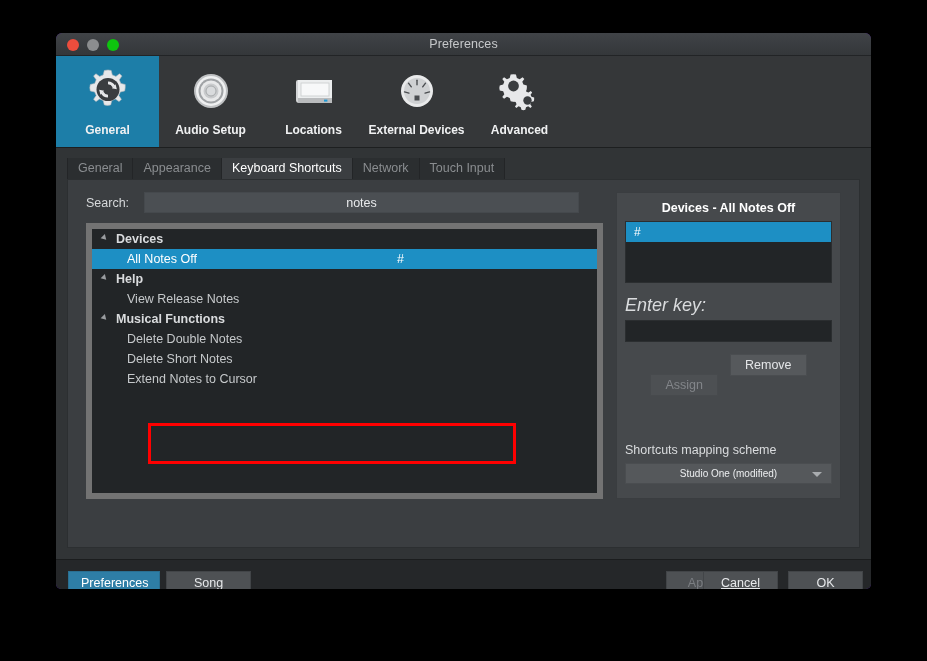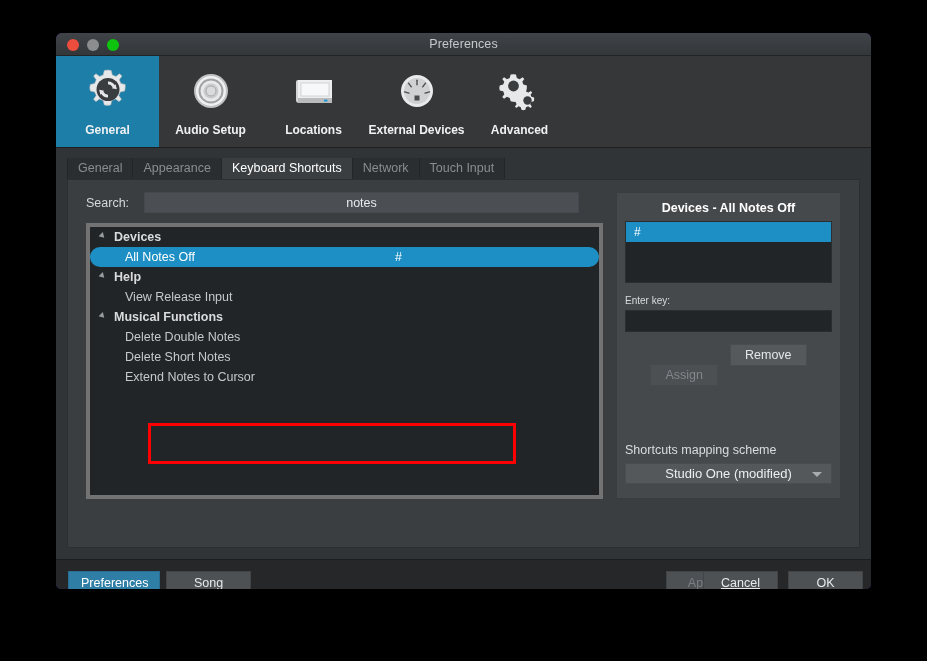--- a/index.html
+++ b/index.html
@@ -131,21 +131,21 @@
     text-align: center;
     outline: none;
   }
 
   
   #list {
     position: absolute;
     left: 18px; top: 43px;
     width: 517px; height: 276px;
     background: #222527;
-    border: 4px solid #737373;
+    border: 6px solid #737373;
     overflow: hidden;
   }
   .row {
     height: 20px;
     line-height: 20px;
     font-size: 12.5px;
     position: relative;
     cursor: default;
   }
   .row.group {
@@ -162,21 +162,20 @@
     border-bottom: 3.5px solid transparent;
     transform: rotate(45deg);
   }
   .row.child {
     color: #c6c9cb;
     padding-left: 35px;
   }
   .row.selected {
     background: #1d8fc4;
     color: #ffffff;
-    border-radius: 10px;
   }
   .row .shortcut {
     position: absolute;
     left: 305px; top: 0;
     font-size: 12.5px;
     color: #ffffff;
   }
 
   
   #redbox {
@@ -213,22 +212,23 @@
   #assigned-list .arow {
     height: 20px;
     line-height: 20px;
     padding-left: 8px;
     font-size: 12px;
     color: #ffffff;
   }
   #assigned-list .arow.sel { background: #1d8fc4; }
   .rc-label {
     margin: 12px 0 4px 8px;
-    font-size: 10px;
+    font-size: 18px;
     color: #dadcde;
+    font-style: italic;
   }
   #enter-key {
     margin: 0 8px;
     height: 22px;
     background: #222527;
     border: 1px solid #2b2e30;
   }
   #rc-buttons {
     margin-top: 12px;
     display: flex;
@@ -254,21 +254,21 @@
     font-size: 12.5px;
     color: #dadcde;
   }
   #scheme-select {
     position: absolute;
     left: 8px; right: 8px; bottom: 14px;
     height: 21px;
     background: #55585b;
     border: 1px solid #4a4d50;
     color: #eceef0;
-    font-size: 13px;
+    font-size: 10px;
     text-align: center;
     line-height: 19px;
     cursor: default;
   }
   #scheme-select .caret {
     position: absolute;
     right: 9px; top: 8px;
     width: 0; height: 0;
     border-left: 5px solid transparent;
     border-right: 5px solid transparent;
@@ -417,21 +417,21 @@
         </div>
         <div class="row child selected">
           <span>All Notes Off</span>
           <span class="shortcut">#</span>
         </div>
         <div class="row group">
           <span class="tri"></span>
           <span>Help</span>
         </div>
         <div class="row child">
-          <span>View Release Input</span>
+          <span>View Release Notes</span>
         </div>
         <div class="row group">
           <span class="tri"></span>
           <span>Musical Functions</span>
         </div>
         <div class="row child">
           <span>Delete Double Notes</span>
         </div>
         <div class="row child">
           <span>Delete Short Notes</span>

